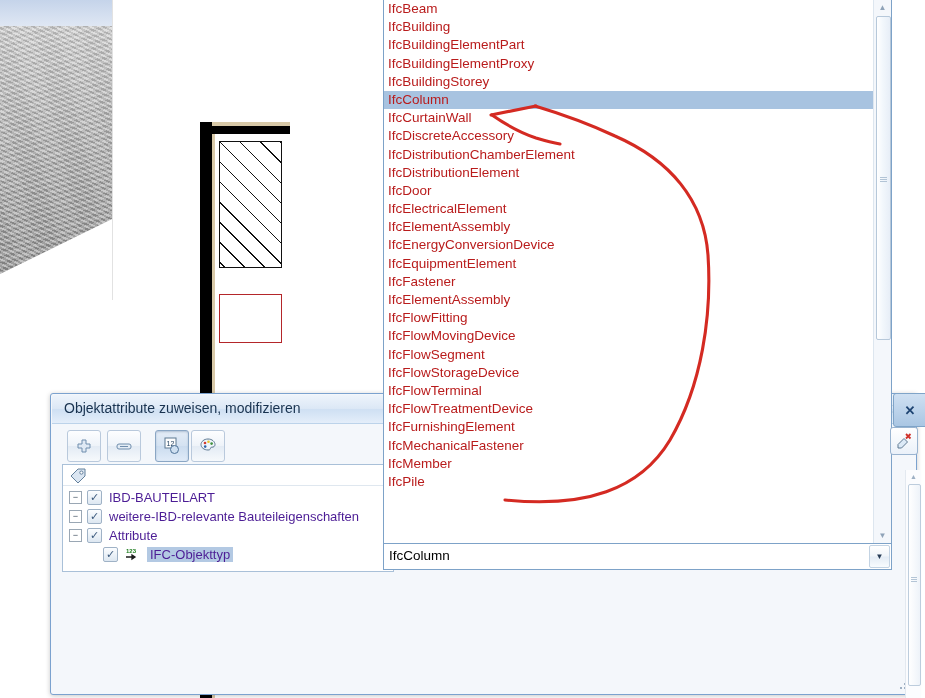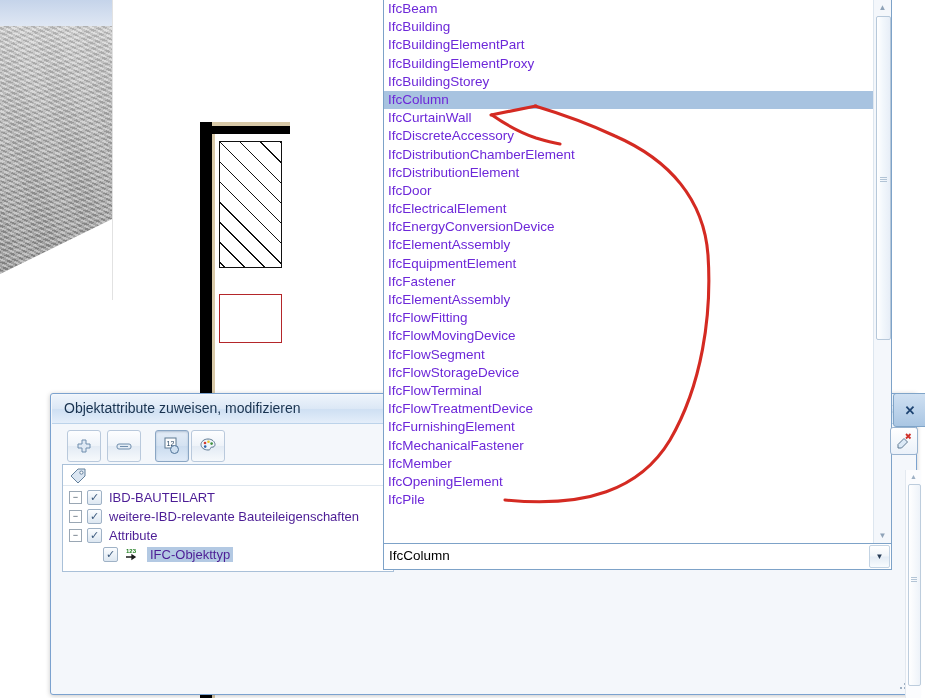--- a/index.html
+++ b/index.html
@@ -81,21 +81,21 @@
   .tree-lbl{color:#4c1d95;}
   .tree-lbl.sel{background:#b3c9e3;padding:0 3px;}
   #dlg-buttons{position:absolute;left:695px;top:652px;}
   #resize-grip{position:absolute;right:4px;bottom:3px;width:12px;height:12px;}
   .grip-dot{position:absolute;width:2px;height:2px;background:#9fb0c3;}
 
   
   #ifc-dropdown{position:absolute;left:383px;top:0;width:507px;height:543px;
     background:#fff;border:1px solid #7da2c8;border-top:none;z-index:8;overflow:hidden;}
   #ifc-list{position:absolute;left:0;top:0;width:489px;height:543px;overflow:hidden;}
-  .ifc-item{height:18.2px;line-height:18.2px;padding-left:4px;font-size:13.5px;color:#6d28d9;
+  .ifc-item{height:18.2px;line-height:18.2px;padding-left:4px;font-size:13.5px;color:#b91c1c;
     white-space:nowrap;cursor:default;}
   .ifc-item.selected{background:#a8c3e0;}
   #dd-scrollbar{position:absolute;right:0;top:0;width:17px;height:543px;
     background:#f4f7fb;border-left:1px solid #dde6ef;}
   #dd-sb-up{position:absolute;left:0;top:0;width:17px;height:15px;display:flex;align-items:center;
     justify-content:center;font-size:8px;color:#8fa3b8;cursor:pointer;}
   #dd-sb-down{position:absolute;left:0;bottom:0;width:17px;height:15px;display:flex;align-items:center;
     justify-content:center;font-size:8px;color:#8fa3b8;cursor:pointer;}
   #dd-sb-thumb{position:absolute;left:2px;top:16px;width:13px;height:322px;
     border:1px solid #b6c8da;border-radius:2px;
@@ -253,35 +253,34 @@
       <div class="ifc-item">IfcBuildingElementPart</div>
       <div class="ifc-item">IfcBuildingElementProxy</div>
       <div class="ifc-item">IfcBuildingStorey</div>
       <div class="ifc-item selected">IfcColumn</div>
       <div class="ifc-item">IfcCurtainWall</div>
       <div class="ifc-item">IfcDiscreteAccessory</div>
       <div class="ifc-item">IfcDistributionChamberElement</div>
       <div class="ifc-item">IfcDistributionElement</div>
       <div class="ifc-item">IfcDoor</div>
       <div class="ifc-item">IfcElectricalElement</div>
+      <div class="ifc-item">IfcElementAssembly</div>
       <div class="ifc-item">IfcEnergyConversionDevice</div>
-      <div class="ifc-item">IfcElementAssembly</div>
       <div class="ifc-item">IfcEquipmentElement</div>
       <div class="ifc-item">IfcFastener</div>
       <div class="ifc-item">IfcElementAssembly</div>
       <div class="ifc-item">IfcFlowFitting</div>
       <div class="ifc-item">IfcFlowMovingDevice</div>
       <div class="ifc-item">IfcFlowSegment</div>
       <div class="ifc-item">IfcFlowStorageDevice</div>
       <div class="ifc-item">IfcFlowTerminal</div>
       <div class="ifc-item">IfcFlowTreatmentDevice</div>
       <div class="ifc-item">IfcFurnishingElement</div>
       <div class="ifc-item">IfcMechanicalFastener</div>
       <div class="ifc-item">IfcMember</div>
-      <div class="ifc-item">IfcOpeningElement</div>
       <div class="ifc-item">IfcPile</div>
     </div>
 
   <div id="dd-scrollbar">
     <div id="dd-sb-up">▲</div>
     <div id="dd-sb-thumb">
       <div id="dd-sb-grip"></div>
     </div>
     <div id="dd-sb-down">▼</div>
   </div>

